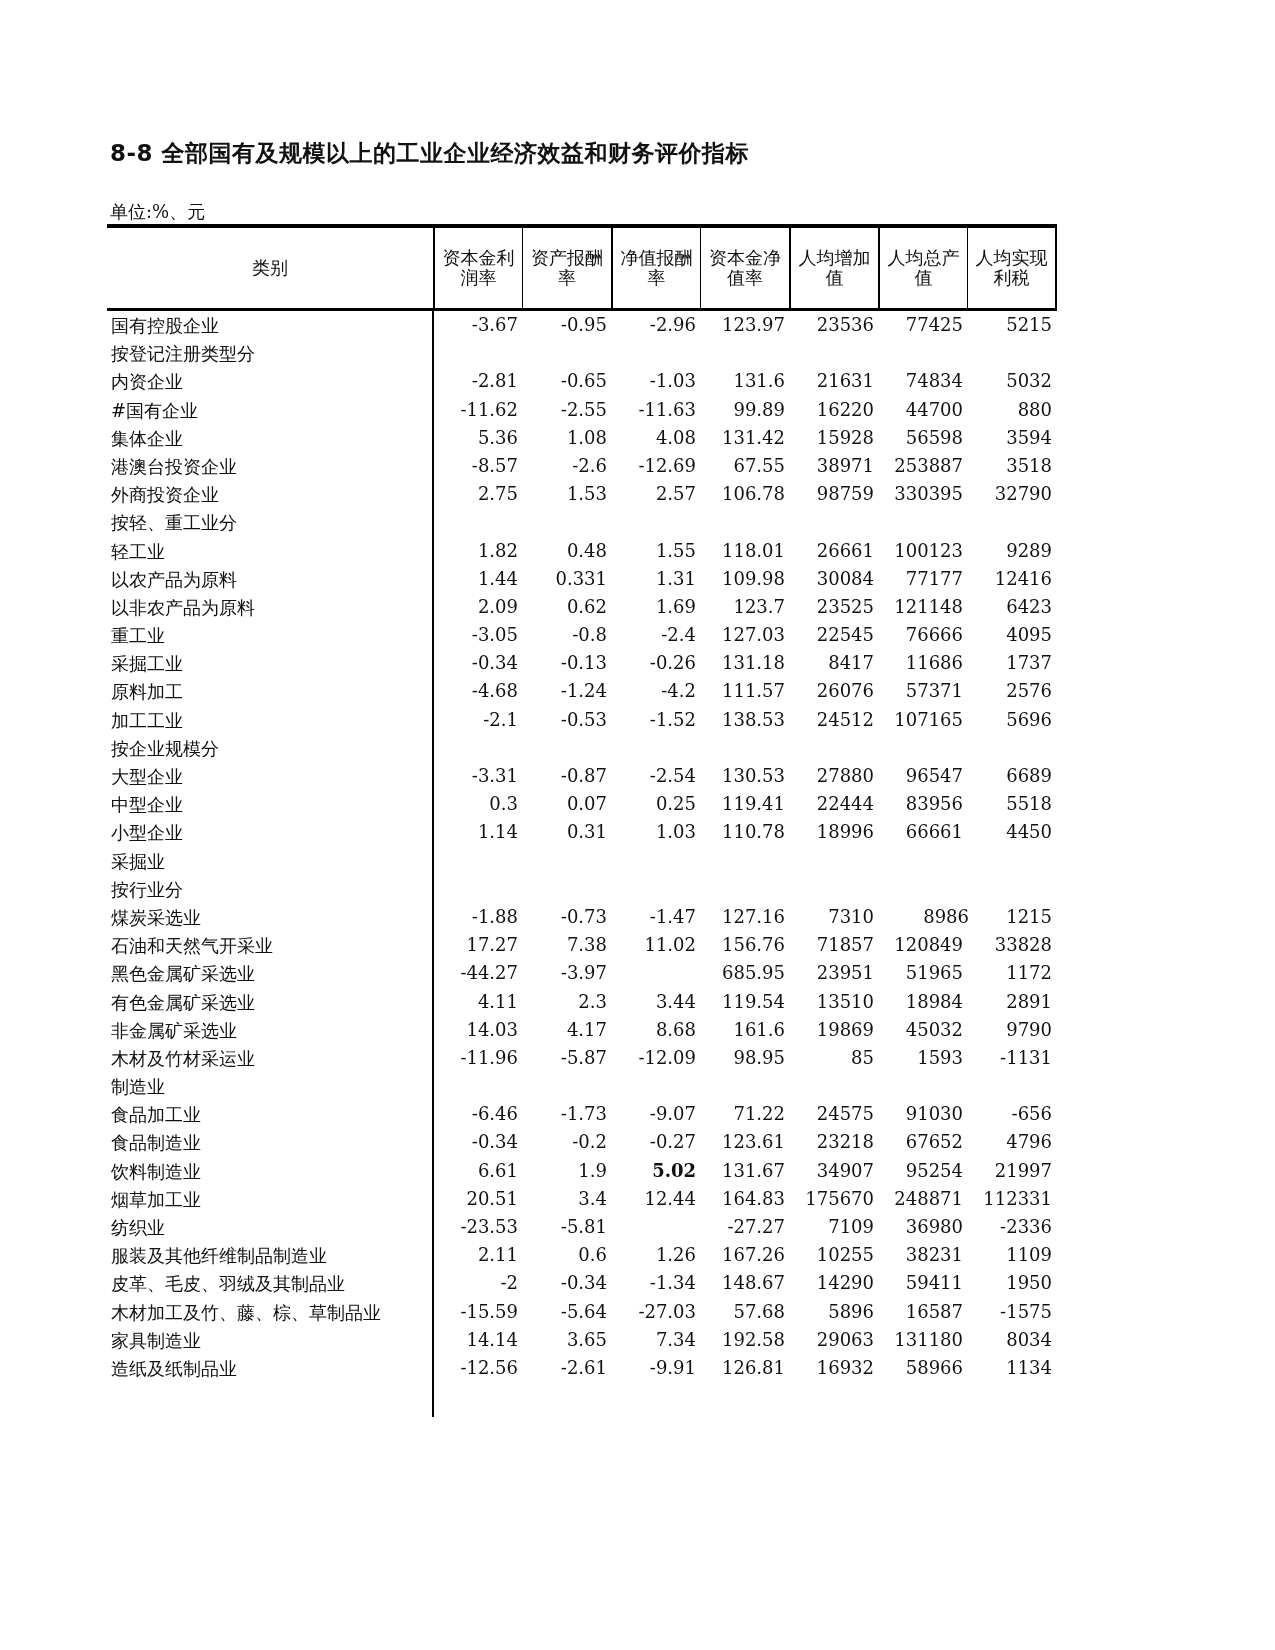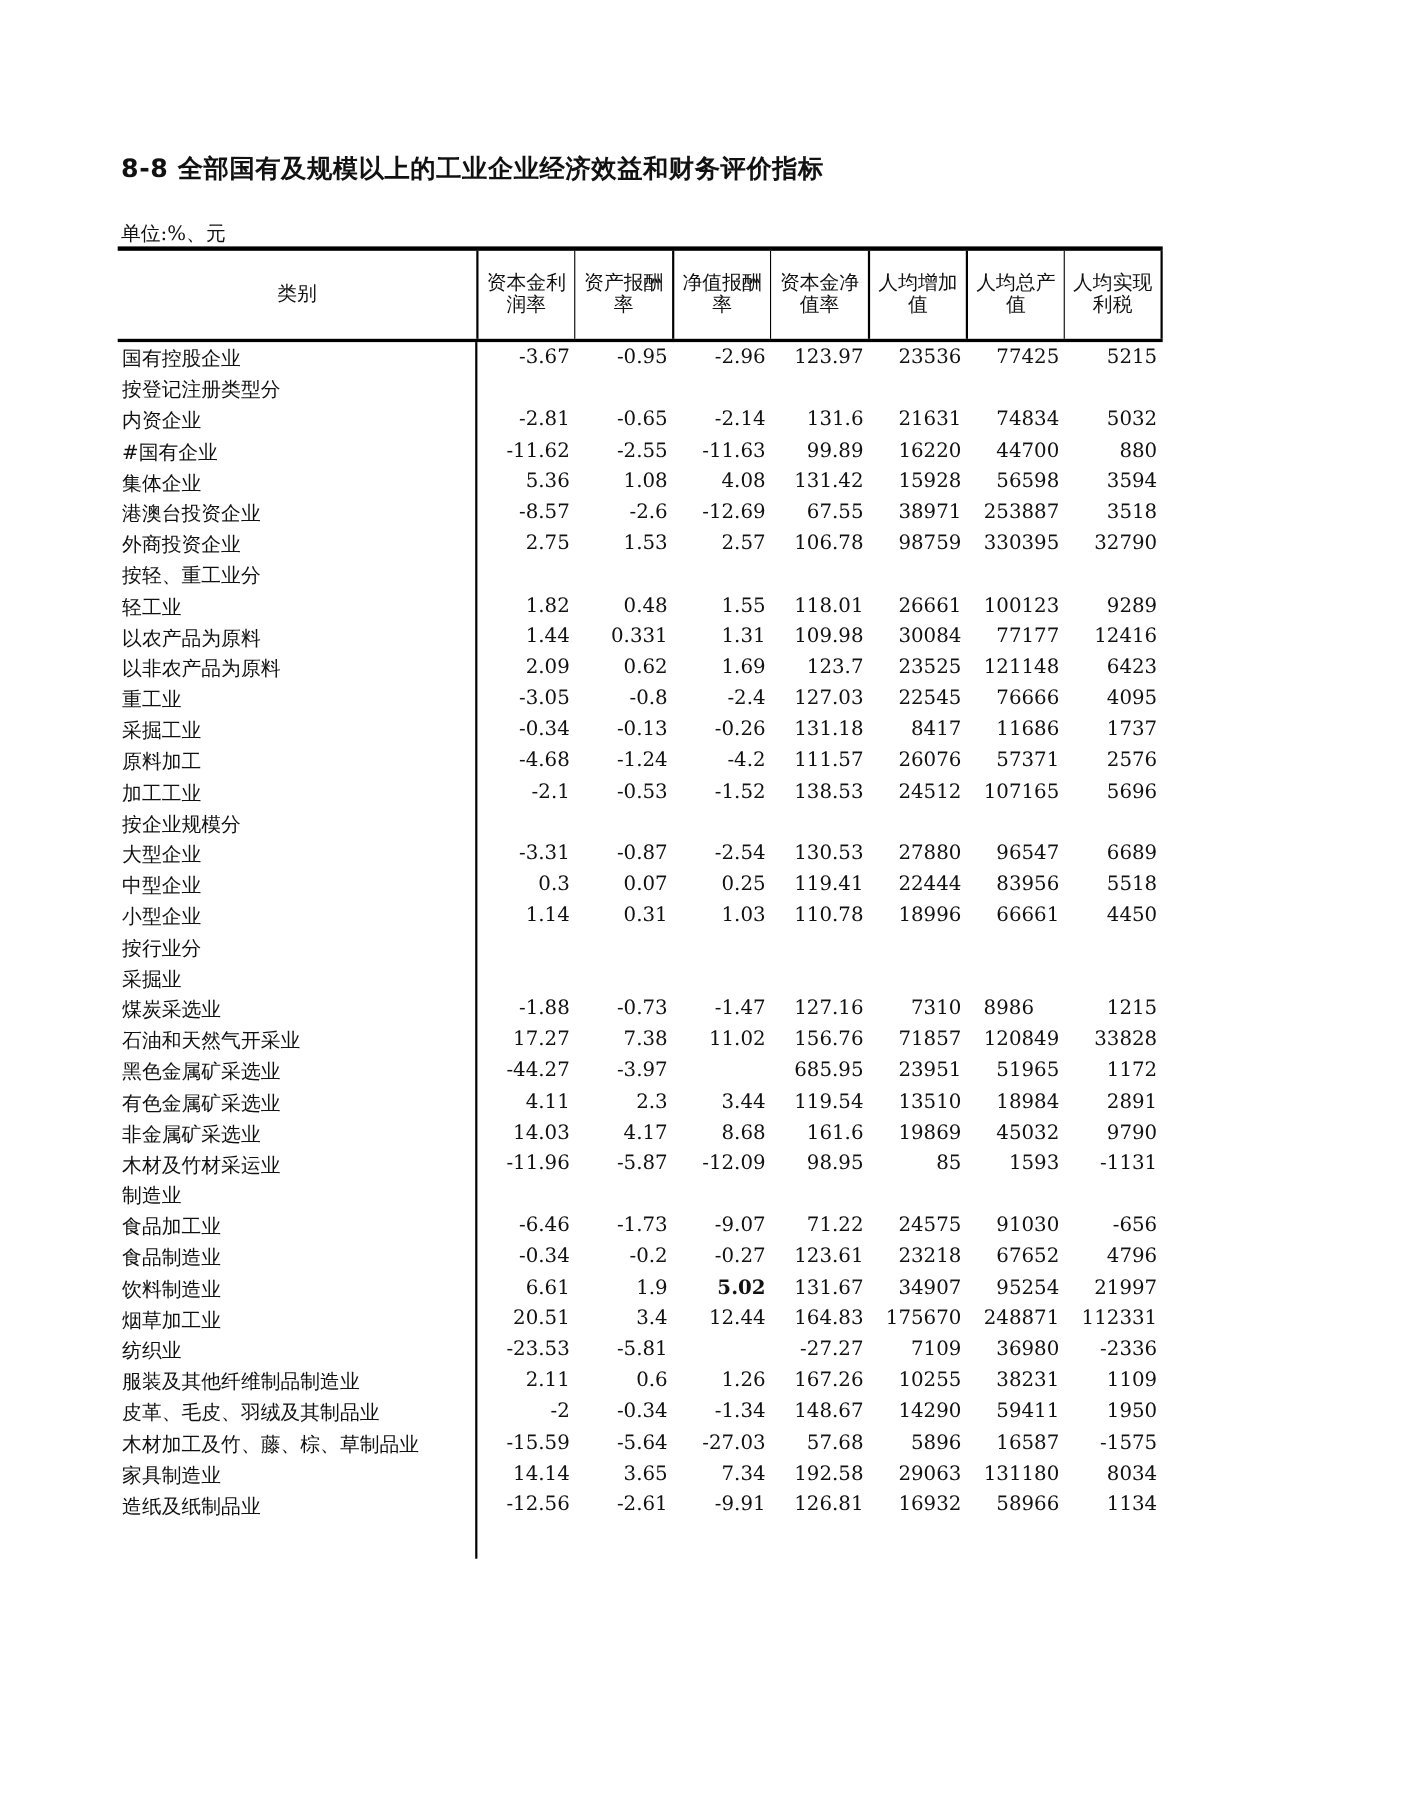--- a/index.html
+++ b/index.html
@@ -94,21 +94,21 @@
         <span class="v" style="left: 503px;"></span>
         <span class="v" style="left: 592px;"></span>
         <span class="v" style="left: 681px;"></span>
         <span class="v" style="left: 770px;"></span>
         <span class="v" style="left: 859px;"></span>
       </div>
       <div class="row">
         <span class="label">内资企业</span>
         <span class="v" style="left: 325px;">-2.81</span>
         <span class="v" style="left: 414px;">-0.65</span>
-        <span class="v" style="left: 503px;">-2.14</span>
+        <span class="v" style="left: 503px;">-1.03</span>
         <span class="v" style="left: 592px;">131.6</span>
         <span class="v" style="left: 681px;">21631</span>
         <span class="v" style="left: 770px;">74834</span>
         <span class="v" style="left: 859px;">5032</span>
       </div>
       <div class="row">
         <span class="label">#国有企业</span>
         <span class="v" style="left: 325px;">-11.62</span>
         <span class="v" style="left: 414px;">-2.55</span>
         <span class="v" style="left: 503px;">-11.63</span>
@@ -261,47 +261,47 @@
         <span class="label">小型企业</span>
         <span class="v" style="left: 325px;">1.14</span>
         <span class="v" style="left: 414px;">0.31</span>
         <span class="v" style="left: 503px;">1.03</span>
         <span class="v" style="left: 592px;">110.78</span>
         <span class="v" style="left: 681px;">18996</span>
         <span class="v" style="left: 770px;">66661</span>
         <span class="v" style="left: 859px;">4450</span>
       </div>
       <div class="row">
+        <span class="label">采掘业</span>
+        <span class="v" style="left: 325px;"></span>
+        <span class="v" style="left: 414px;"></span>
+        <span class="v" style="left: 503px;"></span>
+        <span class="v" style="left: 592px;"></span>
+        <span class="v" style="left: 681px;"></span>
+        <span class="v" style="left: 770px;"></span>
+        <span class="v" style="left: 859px;"></span>
+      </div>
+      <div class="row">
         <span class="label">按行业分</span>
-        <span class="v" style="left: 325px;"></span>
-        <span class="v" style="left: 414px;"></span>
-        <span class="v" style="left: 503px;"></span>
-        <span class="v" style="left: 592px;"></span>
-        <span class="v" style="left: 681px;"></span>
-        <span class="v" style="left: 770px;"></span>
-        <span class="v" style="left: 859px;"></span>
-      </div>
-      <div class="row">
-        <span class="label">采掘业</span>
         <span class="v" style="left: 325px;"></span>
         <span class="v" style="left: 414px;"></span>
         <span class="v" style="left: 503px;"></span>
         <span class="v" style="left: 592px;"></span>
         <span class="v" style="left: 681px;"></span>
         <span class="v" style="left: 770px;"></span>
         <span class="v" style="left: 859px;"></span>
       </div>
       <div class="row">
         <span class="label">煤炭采选业</span>
         <span class="v" style="left: 325px;">-1.88</span>
         <span class="v" style="left: 414px;">-0.73</span>
         <span class="v" style="left: 503px;">-1.47</span>
         <span class="v" style="left: 592px;">127.16</span>
         <span class="v" style="left: 681px;">7310</span>
-        <span class="v" style="left: 747px;">8986</span>
+        <span class="v" style="left: 776px;">8986</span>
         <span class="v" style="left: 859px;">1215</span>
       </div>
       <div class="row">
         <span class="label">石油和天然气开采业</span>
         <span class="v" style="left: 325px;">17.27</span>
         <span class="v" style="left: 414px;">7.38</span>
         <span class="v" style="left: 503px;">11.02</span>
         <span class="v" style="left: 592px;">156.76</span>
         <span class="v" style="left: 681px;">71857</span>
         <span class="v" style="left: 770px;">120849</span>

